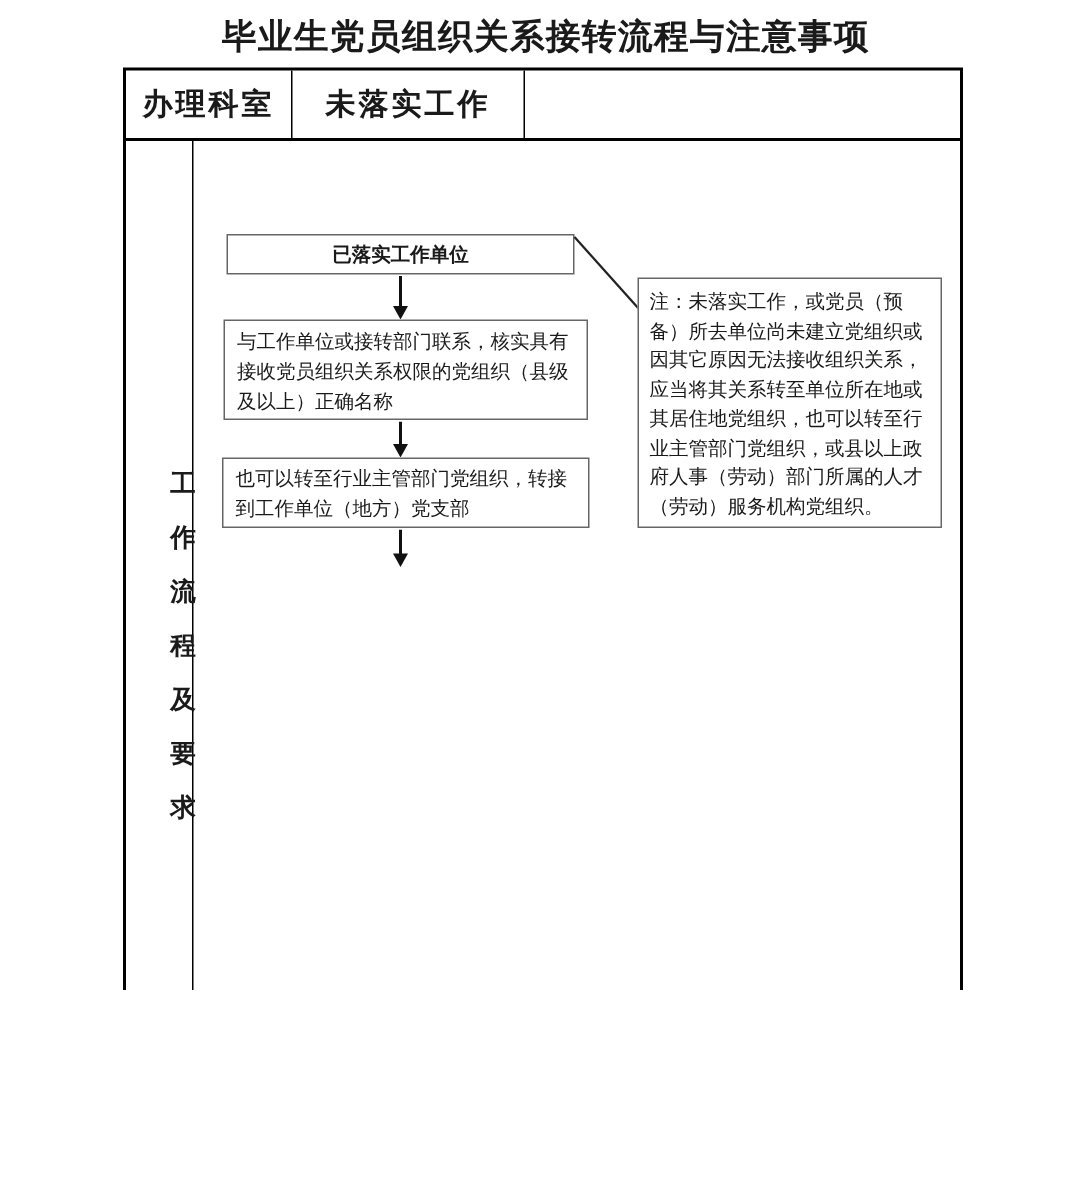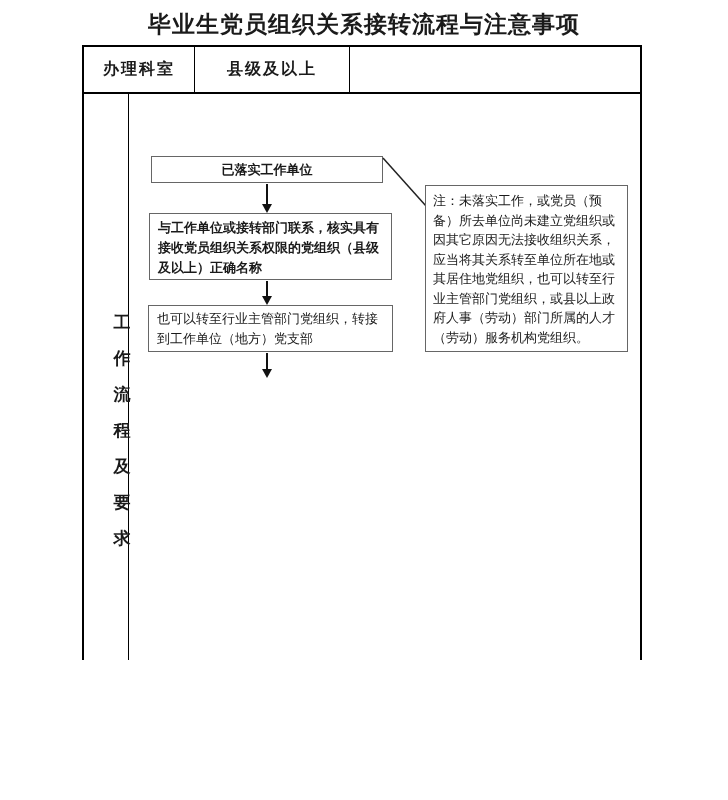--- a/index.html
+++ b/index.html
@@ -12,21 +12,21 @@
     text-align:center; font-size:23px; font-weight:bold; letter-spacing:1px;
   }
   .form-table {
     position:absolute; left:82px; top:45px; width:560px; height:724px;
     border:2px solid #000; box-sizing:border-box;
     display:flex; flex-direction:column; background:#fff;
   }
   .header-row { display:flex; height:47px; min-height:47px; border-bottom:2px solid #000; box-sizing:border-box; }
   .hcell {
     display:flex; align-items:center; justify-content:center;
-    font-size:16px; font-weight:bold; letter-spacing:2px; box-sizing:border-box;
+    font-size:20px; font-weight:bold; letter-spacing:2px; box-sizing:border-box;
   }
   .hc1 { width:111px; border-right:1px solid #000; }
   .hc2 { width:155px; border-right:1px solid #000; }
   .hc3 { width:91px;  border-right:1px solid #000; }
   .hc4 { flex:1; }
   .body-row { flex:1; display:flex; }
   .side-col {
     width:45px; border-right:1px solid #000; box-sizing:border-box;
     display:flex; align-items:center; justify-content:center;padding-left:32px;
   }
@@ -36,41 +36,41 @@
   }
   .main-cell { flex:1; position:relative; }
   .fbox {
     position:absolute; border:1px solid #666; box-sizing:border-box;
     font-size:13px; line-height:20px; padding:3px 8px; background:#fff;
   }
   .step1 {
     left:22px; top:62px; width:232px; height:27px;
     display:flex; align-items:center; justify-content:center; padding:0; line-height:15px;font-weight:bold;
   }
-  .step2 { left:20px; top:119px; width:243px; height:67px; padding-top:4px;font-weight:bold; }
+  .step2 { left:20px; top:119px; width:243px; height:67px; padding-top:4px; }
   .step3 { left:19px; top:211px; width:245px; height:47px; }
   .step4 { left:19px; top:284px; width:245px; height:49px; }
   .note  {
     left:296px; top:91px; width:203px; height:167px;
     line-height:19.5px; padding:5px 7px; border:1px solid #666;
   }
   .conn { position:absolute; }
 </style>
 </head>
 <body>
 
 <div class="page">
 
   <div class="title">毕业生党员组织关系接转流程与注意事项</div>
 
   <div class="form-table">
 
     <div class="header-row">
       <div class="hcell hc1">办理科室</div>
-      <div class="hcell hc2">县级及以上</div>
+      <div class="hcell hc2">未落实工作</div>
       <div class="hcell hc4"></div>
     </div>
 
     <div class="body-row">
 
       <div class="side-col">
         <div class="side-label">工作流程及要求</div>
       </div>
 
       <div class="main-cell">

